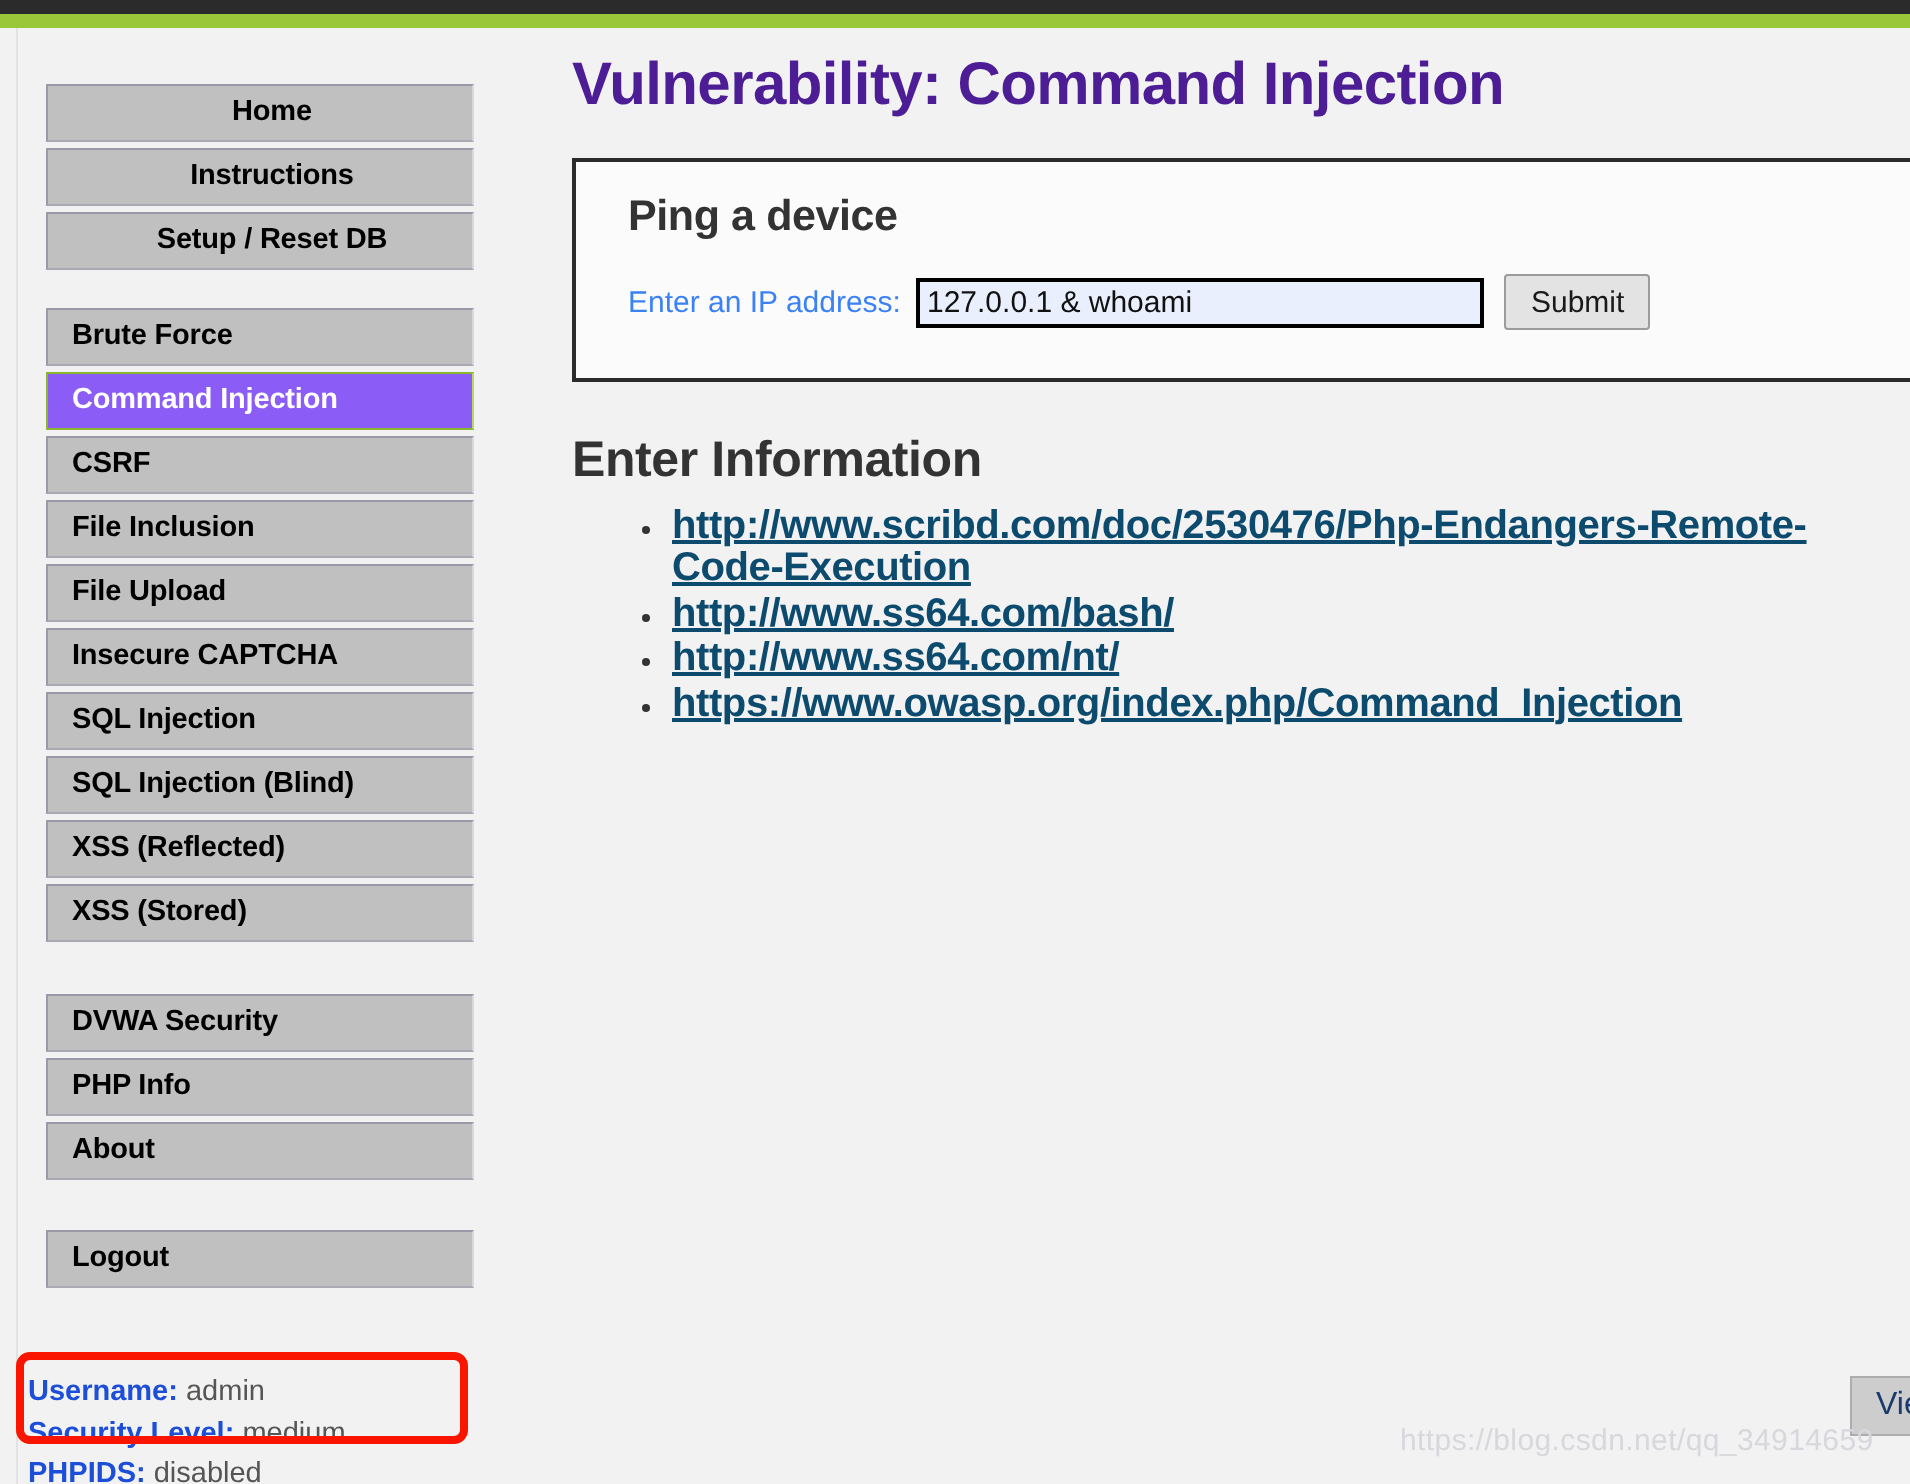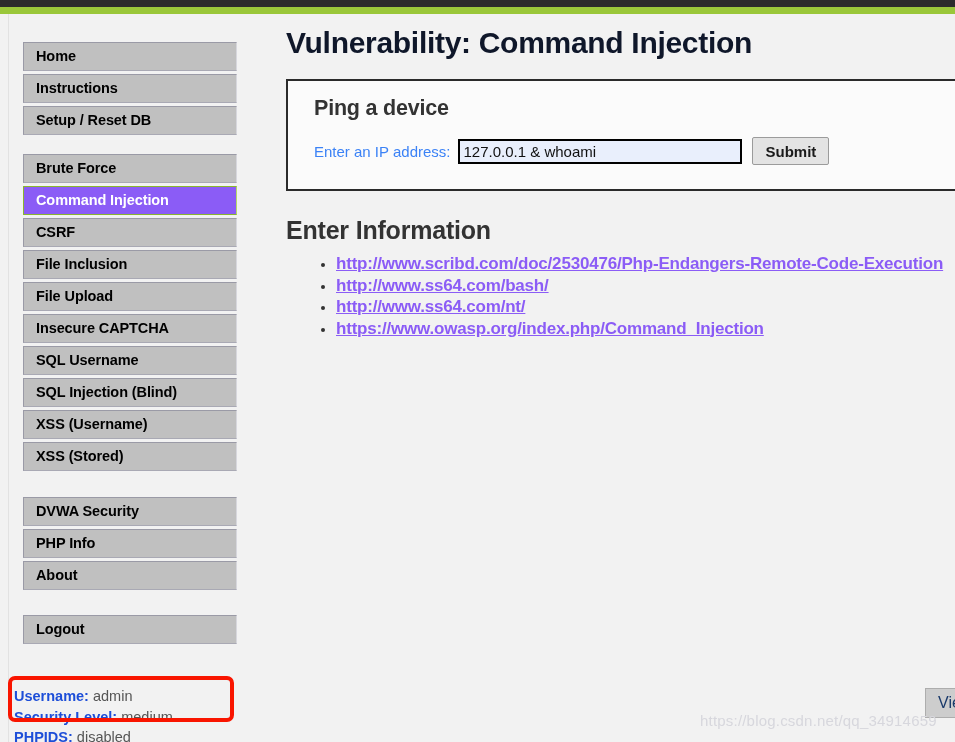--- a/index.html
+++ b/index.html
@@ -33,21 +33,21 @@
   
   #sidebar {
     position: absolute;
     left: 8px; top: 14px;
     width: 232px;
     height: 728px;
     border-left: 1px solid #e2e2e2;
     background: #f2f2f2;
   }
   .nav-group { margin: 0; padding: 0; }
-  .nav-group.g1 { padding-top: 28px; }
+  .nav-group.g1 { padding-top: 28px; text-align: center; }
   .nav-group.g2 { padding-top: 16px; }
   .nav-group.g3 { padding-top: 23px; }
   .nav-group.g4 { padding-top: 22px; }
 
   .nav-item {
     display: block;
     position: relative;
     margin: 0 0 3px 14px;
     width: 214px;
     height: 29px;
@@ -111,21 +111,21 @@
     right: 0;
     bottom: 0;
   }
 
   #page-title {
     margin: 0;
     padding: 10px 0 0 0;
     font-size: 30px;
     line-height: 38px;
     font-weight: bold;
-    color: #0f172a;
+    color: #4c1d95;
     letter-spacing: -0.3px;
     white-space: nowrap;
   }
 
   #vuln-box {
     position: relative;
     margin-top: 17px;
     width: 700px;
     height: 112px;
     background: #fbfbfb;
@@ -170,21 +170,20 @@
     height: 28px;
     min-width: 72px;
     padding: 0 12px;
     background: #e3e3e3;
     border: 1px solid #9b9b9b;
     border-radius: 2px;
     font-family: "Liberation Sans", sans-serif;
     font-size: 15px;
     color: #1a1a1a;
     cursor: pointer;
-    font-weight: bold;
   }
 
   #more-title {
     margin: 0;
     padding: 24px 0 0 0;
     font-size: 25px;
     line-height: 30px;
     font-weight: bold;
     color: #333333;
     letter-spacing: -0.2px;
@@ -195,23 +194,23 @@
     padding-left: 50px;
     list-style: disc;
   }
   #link-list li {
     margin: 0 0 1.5px 0;
     font-size: 14.5px;
     line-height: 19px;
     color: #333333;
   }
   #link-list a {
-    color: #8b5cf6;
-    font-weight: bold;
-    font-size: 17px;
+    color: #0c4a6e;
+    font-weight: bold;
+    font-size: 20px;
     letter-spacing: -0.2px;
   }
 
   
   #view-source-btn {
     position: absolute;
     left: 925px;
     top: 688px;
     height: 30px;
     padding: 0 12px;
@@ -252,23 +251,23 @@
       <div class="nav-item">Setup / Reset DB</div>
     </div>
 
     <div class="nav-group g2">
       <div class="nav-item">Brute Force</div>
       <div class="nav-item active">Command Injection</div>
       <div class="nav-item">CSRF</div>
       <div class="nav-item">File Inclusion</div>
       <div class="nav-item">File Upload</div>
       <div class="nav-item">Insecure CAPTCHA</div>
-      <div class="nav-item">SQL Username</div>
+      <div class="nav-item">SQL Injection</div>
       <div class="nav-item">SQL Injection (Blind)</div>
-      <div class="nav-item">XSS (Username)</div>
+      <div class="nav-item">XSS (Reflected)</div>
       <div class="nav-item">XSS (Stored)</div>
     </div>
 
     <div class="nav-group g3">
       <div class="nav-item">DVWA Security</div>
       <div class="nav-item">PHP Info</div>
       <div class="nav-item">About</div>
     </div>
 
     <div class="nav-group g4">

